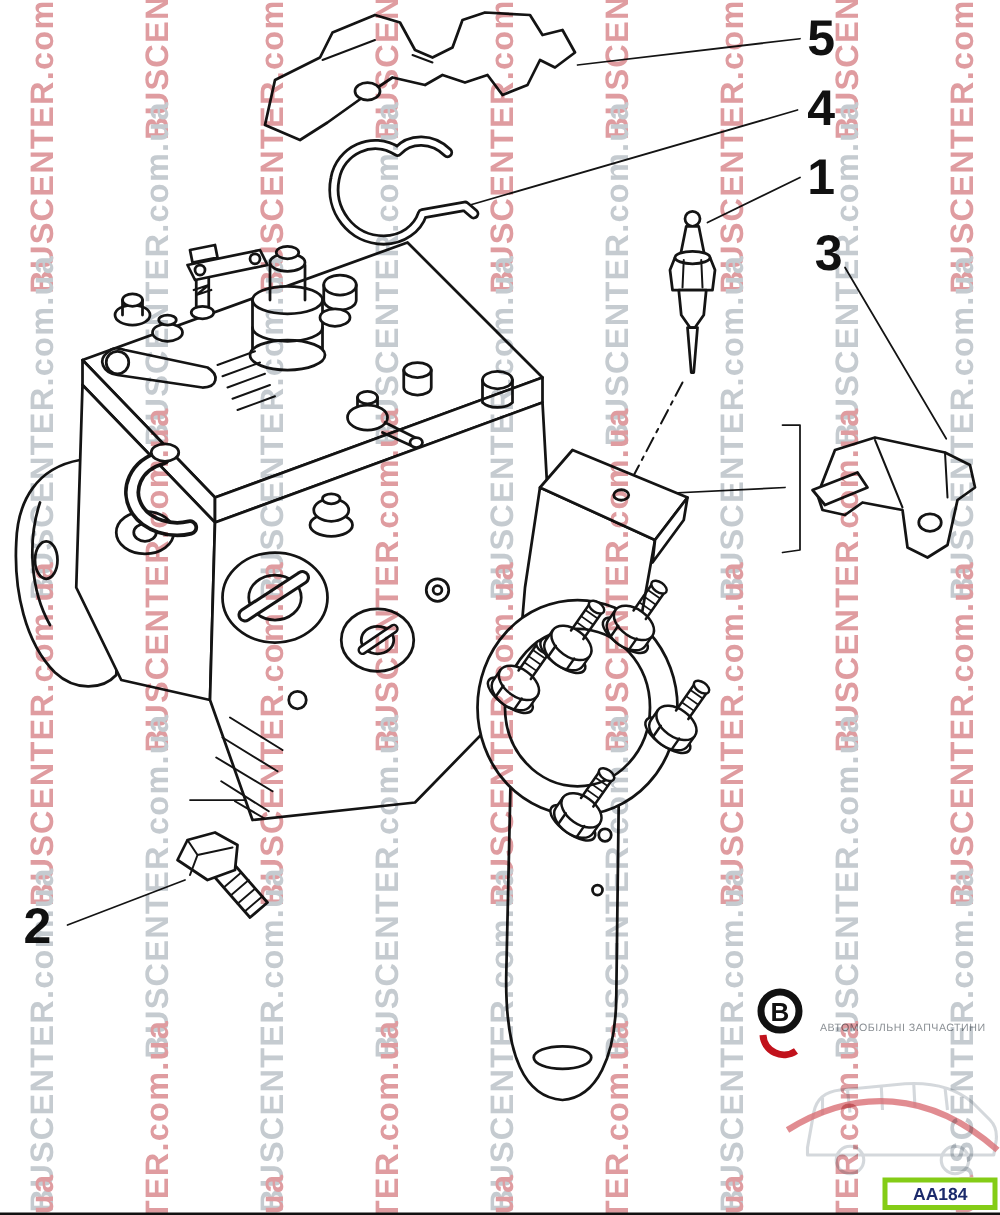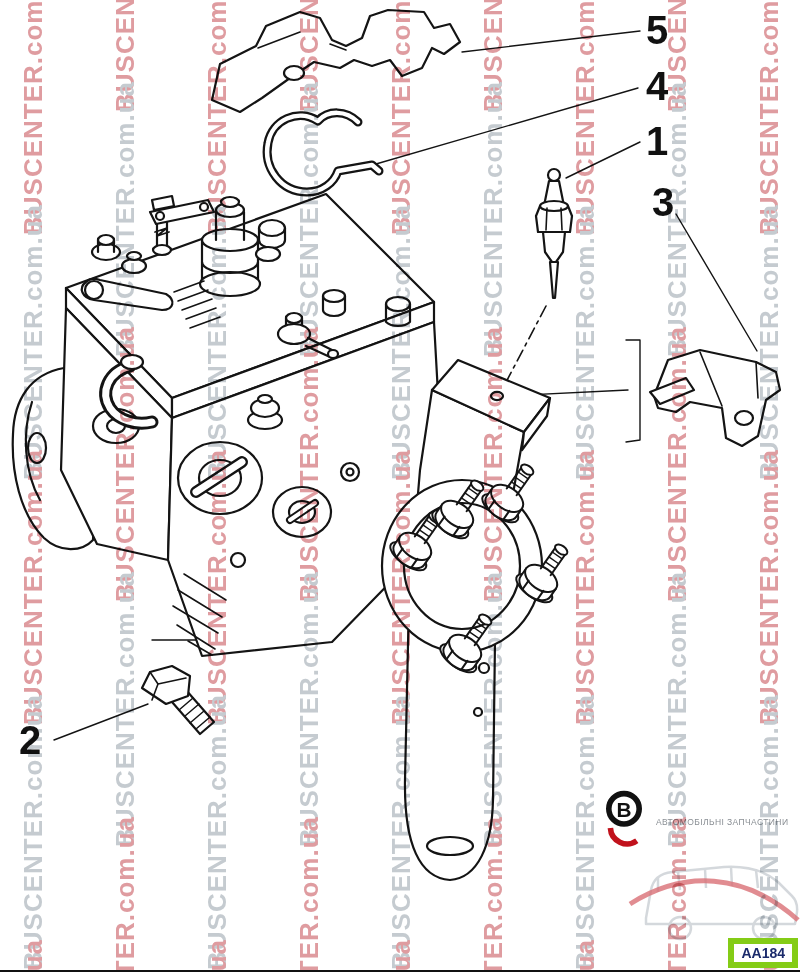--- a/index.html
+++ b/index.html
@@ -14,22 +14,22 @@
     font-family:"Liberation Sans",sans-serif;}
   
   .logo-block{position:absolute;left:598px;top:788px;width:200px;z-index:3;}
   .logo-row{display:flex;align-items:center;}
   .logo-text-col{margin-left:6px;}
   .logo-name{font-size:22px;font-weight:bold;letter-spacing:0.5px;color:#111;line-height:1;}
   .logo-name .accent{color:#c1121c;}
   .logo-tagline{font-size:8.5px;color:#8a8f94;letter-spacing:0.4px;margin-top:3px;}
   .van-art{position:absolute;left:628px;top:840px;z-index:3;opacity:0.6;}
   
-  .part-code-box{position:absolute;right:2px;bottom:4px;border:6px solid #84cc16;
-    background:#fff;padding:1px 7px;font-size:14px;font-weight:bold;color:#1b2a6b;z-index:6;}
+  .part-code-box{position:absolute;right:2px;bottom:4px;border:4px solid #84cc16;
+    background:#fff;padding:1px 20px;font-size:14px;font-weight:bold;color:#1b2a6b;z-index:6;}
   .bottom-rule{position:absolute;left:0;bottom:0;width:100%;height:2px;background:#111;z-index:6;}
 </style>
 </head>
 <body>
 
 <div class="page">
 
   <svg class="diagram-svg" width="800" height="972" viewBox="0 0 800 972">
     <defs>
 

